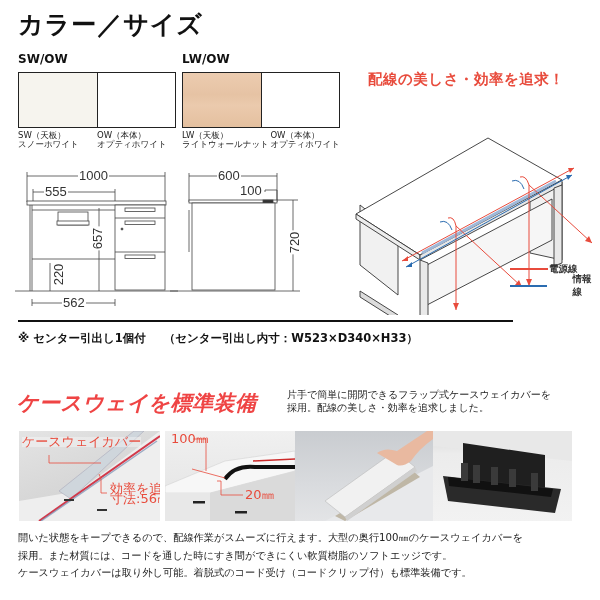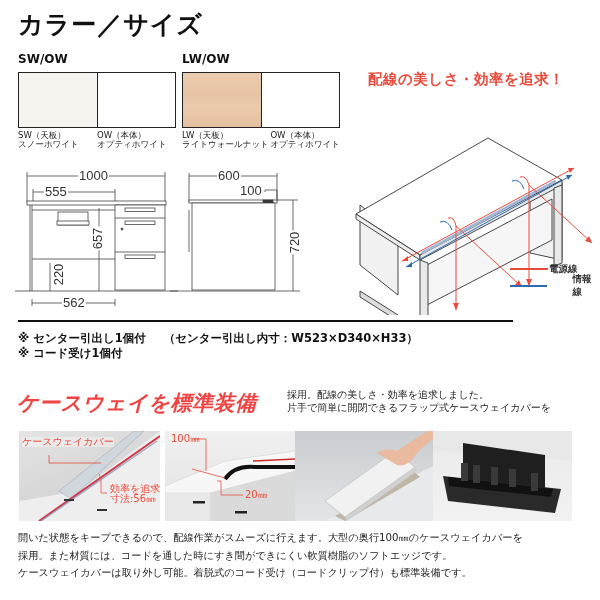--- a/index.html
+++ b/index.html
@@ -21,21 +21,21 @@
   .legend-row { display: flex; align-items: center; font-size: 9.5px; font-weight: bold; color: #333; height: 12px; }
   .legend-line { width: 38px; height: 1.5px; margin-right: 1px; }
 
   .divider { left: 18px; top: 320px; width: 495px; height: 1.5px; background: #111; }
   .note { font-size: 11.5px; font-weight: bold; color: #111; white-space: nowrap; line-height: 15px; }
 
   .section-title { left: 17px; top: 389px; font-size: 21px; font-weight: bold; color: #ef4444; letter-spacing: 0.5px; white-space: nowrap; font-style: italic; }
   .section-desc { left: 287px; top: 388px; font-size: 10px; line-height: 13px; color: #222; white-space: nowrap; }
 
   .photo { top: 431px; height: 90px; overflow: hidden; }
-  .photo-label { font-size: 10px; color: #e84b3c; white-space: nowrap; line-height: 10px; background: rgba(255,255,255,0.35); }
+  .photo-label { font-size: 13px; color: #e84b3c; white-space: nowrap; line-height: 10px; background: rgba(255,255,255,0.35); }
 
   .body-text { left: 18px; top: 529px; font-size: 10.2px; line-height: 17.5px; color: #222; white-space: nowrap; }
 </style>
 </head>
 <body>
 
 <div class="abs title">カラー／サイズ</div>
 
 <div class="abs" style="left:18px; top:52px; width:158px;">
   <div class="swatch-code">SW/OW</div>
@@ -202,27 +202,26 @@
     <span>情報線</span>
   </div>
 </div>
 
 <div class="abs divider"></div>
 <div class="abs" style="left:18px; top:331px;">
   <div class="note">
     <span>※ センター引出し1個付</span>
     <span style="margin-left:14px;">（センター引出し内寸：W523×D340×H33）</span>
   </div>
-  <div class="note">※ コード受け1個付</div>
 </div>
 
 <div class="abs section-title">ケースウェイを標準装備</div>
 <div class="abs section-desc">
+  <div>片手で簡単に開閉できるフラップ式ケースウェイカバーを</div>
   <div>採用。配線の美しさ・効率を追求しました。</div>
-  <div>片手で簡単に開閉できるフラップ式ケースウェイカバーを</div>
 </div>
 
 <div class="abs photo" style="left:19px; width:141px; background:linear-gradient(160deg,#e4e4e4 0%,#d6d6d6 55%,#efefef 100%);">
   <svg width="141" height="90" viewBox="0 0 141 90" style="position:absolute;left:0;top:0;">
     <polygon points="0,90 0,70 60,60 141,0 141,90" fill="#eeeeee"></polygon>
     <polygon points="40,60 115,0 125,0 52,68" fill="#cfd6dc" stroke="#aab" stroke-width="0.6"></polygon>
     <line x1="20" y1="90" x2="141" y2="5" stroke="#d2394a" stroke-width="2"></line>
     <line x1="22" y1="90" x2="138" y2="10" stroke="#7a8fb3" stroke-width="1.5" opacity="0.7"></line>
     <rect x="45" y="68" width="10" height="2" fill="#333"></rect>
     <rect x="78" y="78" width="10" height="2" fill="#333"></rect>

